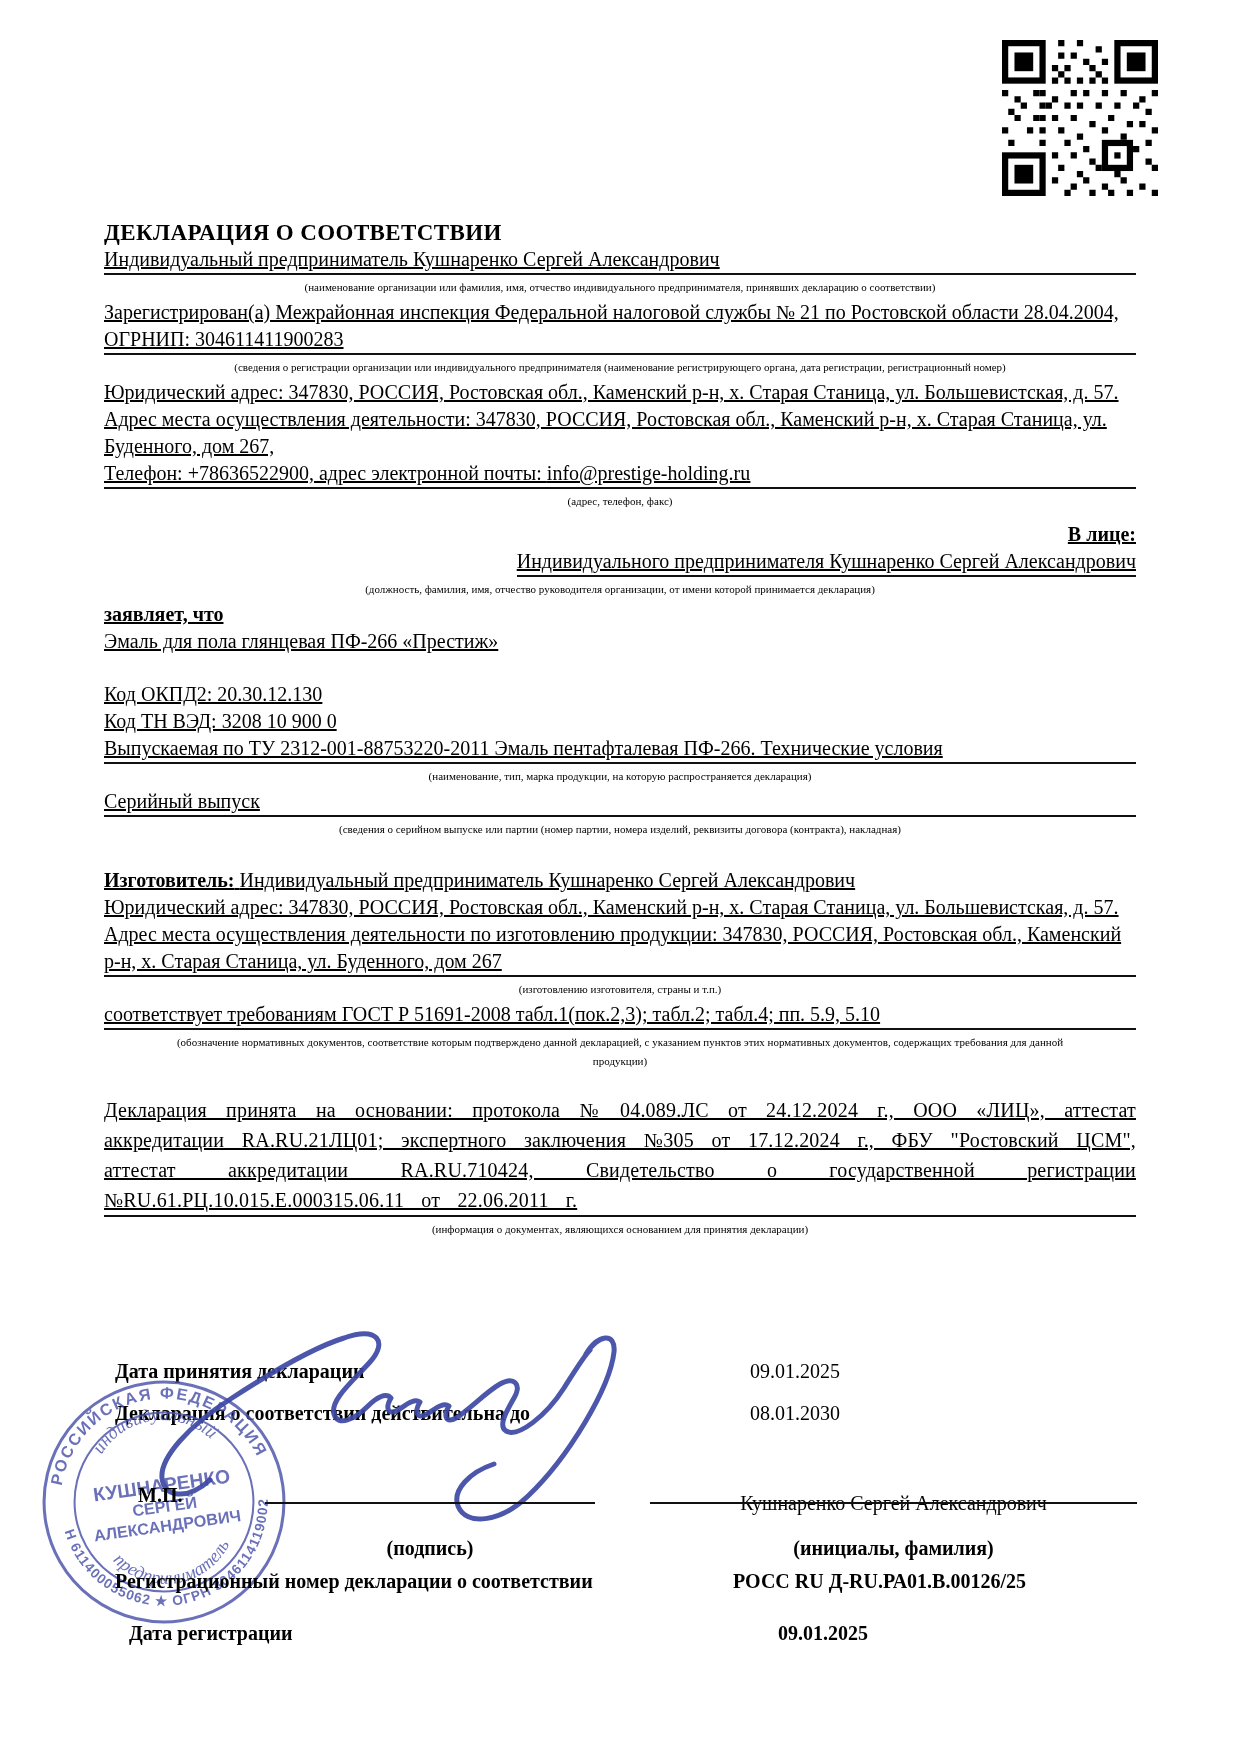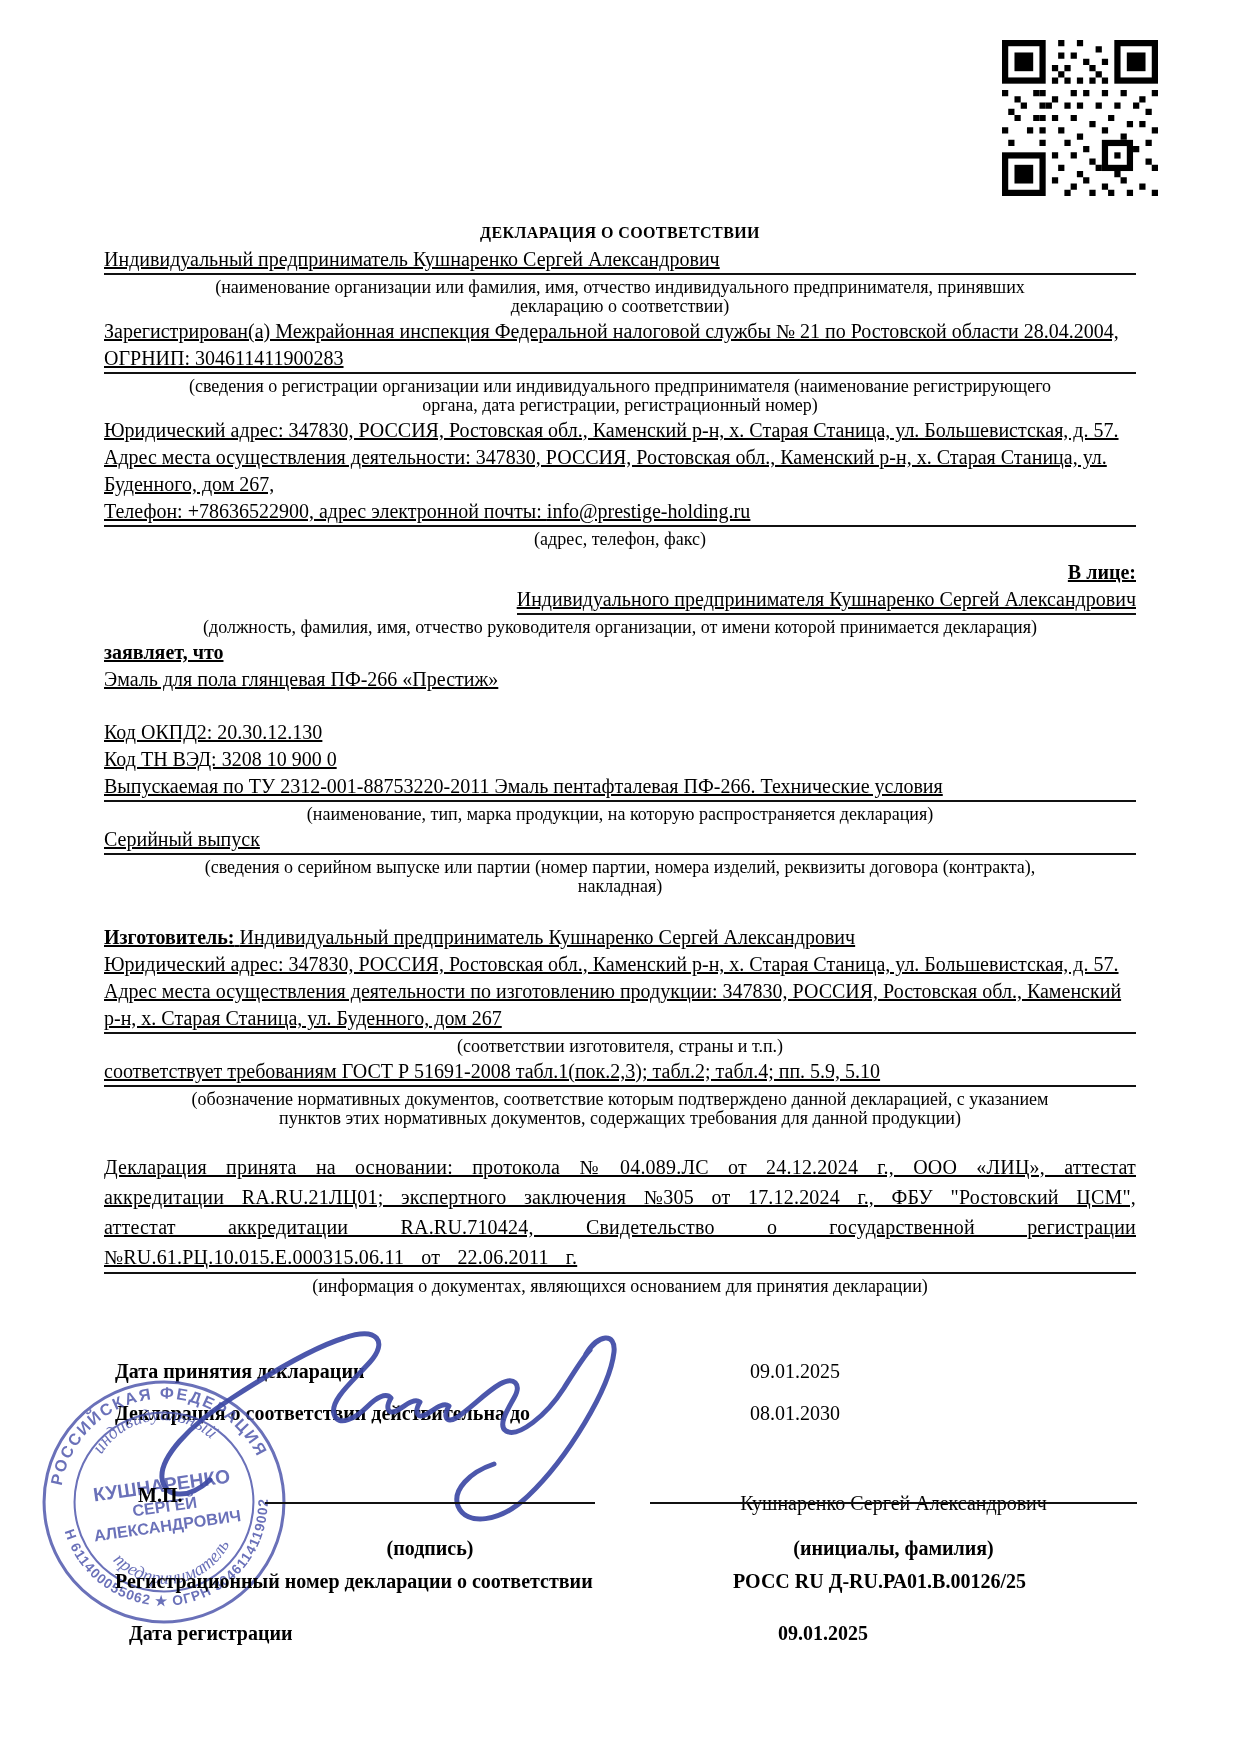--- a/index.html
+++ b/index.html
@@ -3,25 +3,25 @@
 <meta charset="utf-8">
 <style>
   html,body{margin:0;padding:0;background:#e8e8e8;}
   .page{
     position:relative;width:1240px;height:1754px;margin:0 auto;
     background:#ffffff;color:#000;
     font-family:"Liberation Serif", serif;
     overflow:hidden;
   }
   .content{position:absolute;left:104px;top:220px;width:1032px;}
-  .title{font-size:16px;font-weight:bold;text-align:center;letter-spacing:.4px;line-height:26px;}
+  .title{font-size:23px;font-weight:bold;text-align:left;letter-spacing:.4px;line-height:26px;}
   .line{font-size:20px;line-height:27px;text-decoration:underline;}
   .b{font-weight:bold;}
   .u{border-bottom:2px solid #111;}
-  .note{font-size:18px;line-height:19px;text-align:center;max-width:900px;margin:0 auto;padding:3px 0 2px 0;}
+  .note{font-size:11px;line-height:19px;text-align:center;max-width:900px;margin:0 auto;padding:3px 0 2px 0;}
   .row{display:flex;align-items:flex-end;flex-direction:column;}
   .row .grow{flex:1 1 auto;}
   .email{text-decoration:underline;}
   .sp8{height:8px;} .sp22{height:22px;} .sp26{height:26px;}
   .just{text-align:justify;line-height:30px;word-spacing:12px;letter-spacing:.2px;}
   
   .abs{position:absolute;font-size:20px;line-height:26px;}
   .sigline{position:absolute;border-top:2px solid #111;height:0;}
   .center{text-align:center;margin-top:28px;}
   .qr{position:absolute;left:1002px;top:40px;}
@@ -93,21 +93,21 @@
     <div class="note">(наименование, тип, марка продукции, на которую распространяется декларация)</div>
     <div class="line u">Серийный выпуск</div>
     <div class="note">(сведения о серийном выпуске или партии (номер партии, номера изделий, реквизиты договора (контракта), накладная)</div>
     <div class="sp26"></div>
     <div class="line">
       <span class="b">Изготовитель:</span>
       <span>Индивидуальный предприниматель Кушнаренко Сергей Александрович</span>
     </div>
     <div class="line">Юридический адрес: 347830, РОССИЯ, Ростовская обл., Каменский р-н, х. Старая Станица, ул. Большевистская, д. 57.</div>
     <div class="line u">Адрес места осуществления деятельности по изготовлению продукции: 347830, РОССИЯ, Ростовская обл., Каменский р-н, х. Старая Станица, ул. Буденного, дом 267</div>
-    <div class="note">(соответствии изготовителя, страны и т.п.)</div>
+    <div class="note">(изготовлению изготовителя, страны и т.п.)</div>
     <div class="line u">соответствует требованиям ГОСТ Р 51691-2008 табл.1(пок.2,3); табл.2; табл.4; пп. 5.9, 5.10</div>
     <div class="note">(обозначение нормативных документов, соответствие которым подтверждено данной декларацией, с указанием пунктов этих нормативных документов, содержащих требования для данной продукции)</div>
     <div class="sp22"></div>
     <div class="line just u">Декларация принята на основании: протокола № 04.089.ЛС от 24.12.2024 г., ООО «ЛИЦ», аттестат аккредитации RA.RU.21ЛЦ01; экспертного заключения №305 от 17.12.2024 г., ФБУ "Ростовский ЦСМ", аттестат аккредитации RA.RU.710424, Свидетельство о государственной регистрации №RU.61.РЦ.10.015.Е.000315.06.11 от 22.06.2011 г.</div>
     <div class="note">(информация о документах, являющихся основанием для принятия декларации)</div>
   </div>
 
   <div class="abs b" style="left:115px;top:1358px;">Дата принятия декларации</div>
   <div class="abs" style="left:750px;top:1358px;">09.01.2025</div>
 

